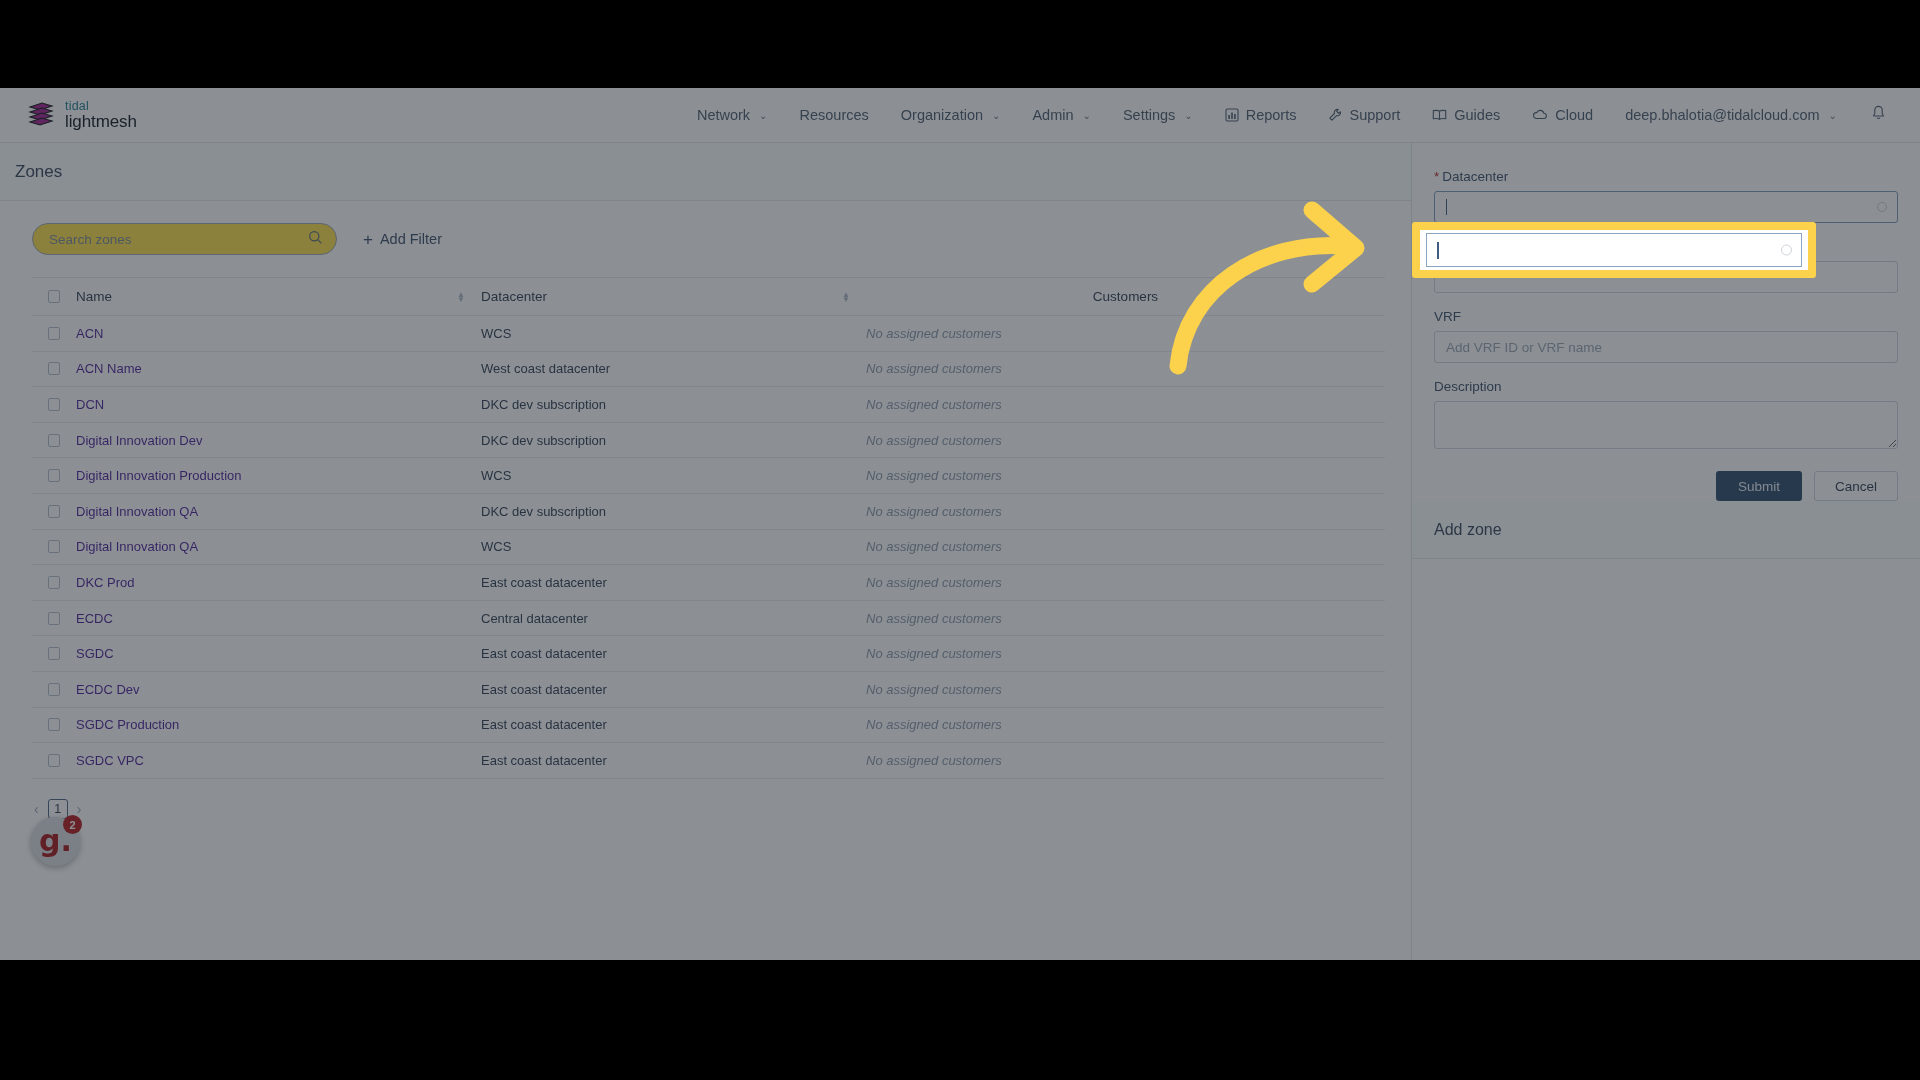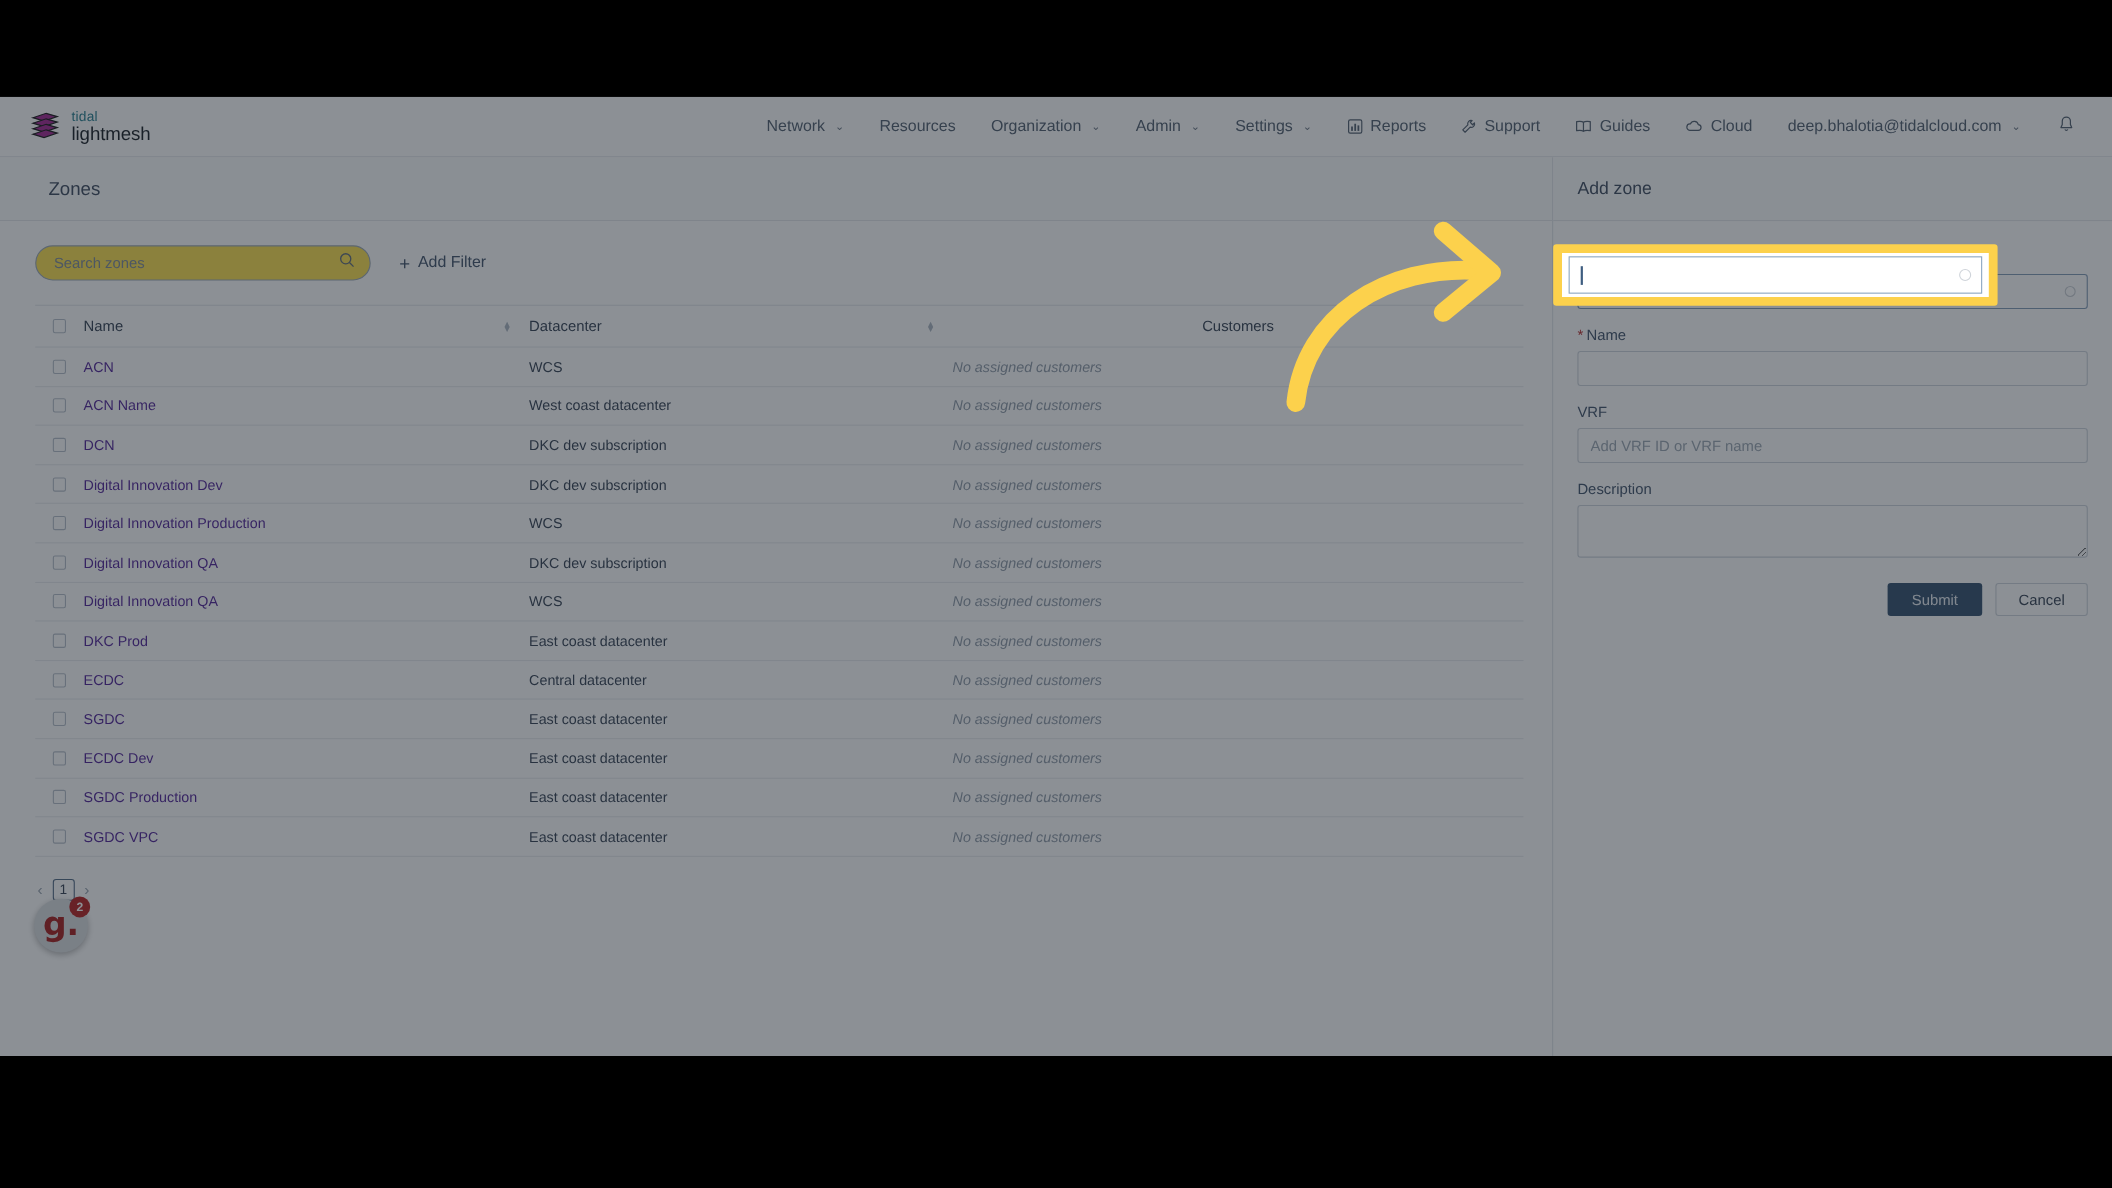--- a/index.html
+++ b/index.html
@@ -37,21 +37,21 @@
   .nav-item .chev { font-size: 10px; opacity: .85; margin-left: 2px; }
   .nav-icon { display: inline-flex; align-items: center; }
   .bell { padding: 6px 12px 6px 18px; cursor: pointer; }
 
   
   #page-header {
     position: absolute; left: 0; top: 55px; width: 1411px; height: 58px;
     background: #fbfcfd; border-bottom: 1px solid #e3e6ea;
     display: flex; align-items: center;
   }
-  #page-title { margin-left: 44px; font-size: 17px; color: #38465a; }
+  #page-title { margin-left: 15px; font-size: 17px; color: #38465a; }
 
   
   #main {
     position: absolute; left: 0; top: 113px; width: 1411px; height: 759px;
     background: #ffffff;
   }
   #toolbar { display: flex; align-items: center; padding: 22px 0 0 32px; }
   #search-box {
     width: 305px; height: 32px; border: 1px solid #9aa7b6; border-radius: 17px;
     display: flex; align-items: center; padding: 0 13px 0 16px; background: #fde047;
@@ -451,23 +451,20 @@
       </div>
 
       <div id="guidde">
         <span class="g">g.</span>
         <span class="gbadge">2</span>
       </div>
 
     </div>
 
     <div id="panel">
-      <div id="panel-head">
-        <div id="panel-title">Add zone</div>
-      </div>
       <div id="panel-body">
 
         <div class="field" id="dc-field">
           <label class="flabel">
             <span class="req">*</span><span>Datacenter</span>
           </label>
           <div id="dc-select">
             <span id="dc-caret"></span>
             <span id="dc-spin"></span>
           </div>
@@ -489,20 +486,23 @@
           <label class="flabel">Description</label>
           <textarea class="fctl" placeholder="" style=""></textarea>
         </div>
 
         <div id="panel-actions">
           <button id="btn-submit">Submit</button>
           <button id="btn-cancel">Cancel</button>
         </div>
 
       </div>
+      <div id="panel-head">
+        <div id="panel-title">Add zone</div>
+      </div>
     </div>
 
   </div>
 
   <div id="dimmer"></div>
 
   <div id="highlight">
     <div id="highlight-inner">
       <span id="highlight-caret"></span>
       <span id="highlight-spin"></span>

